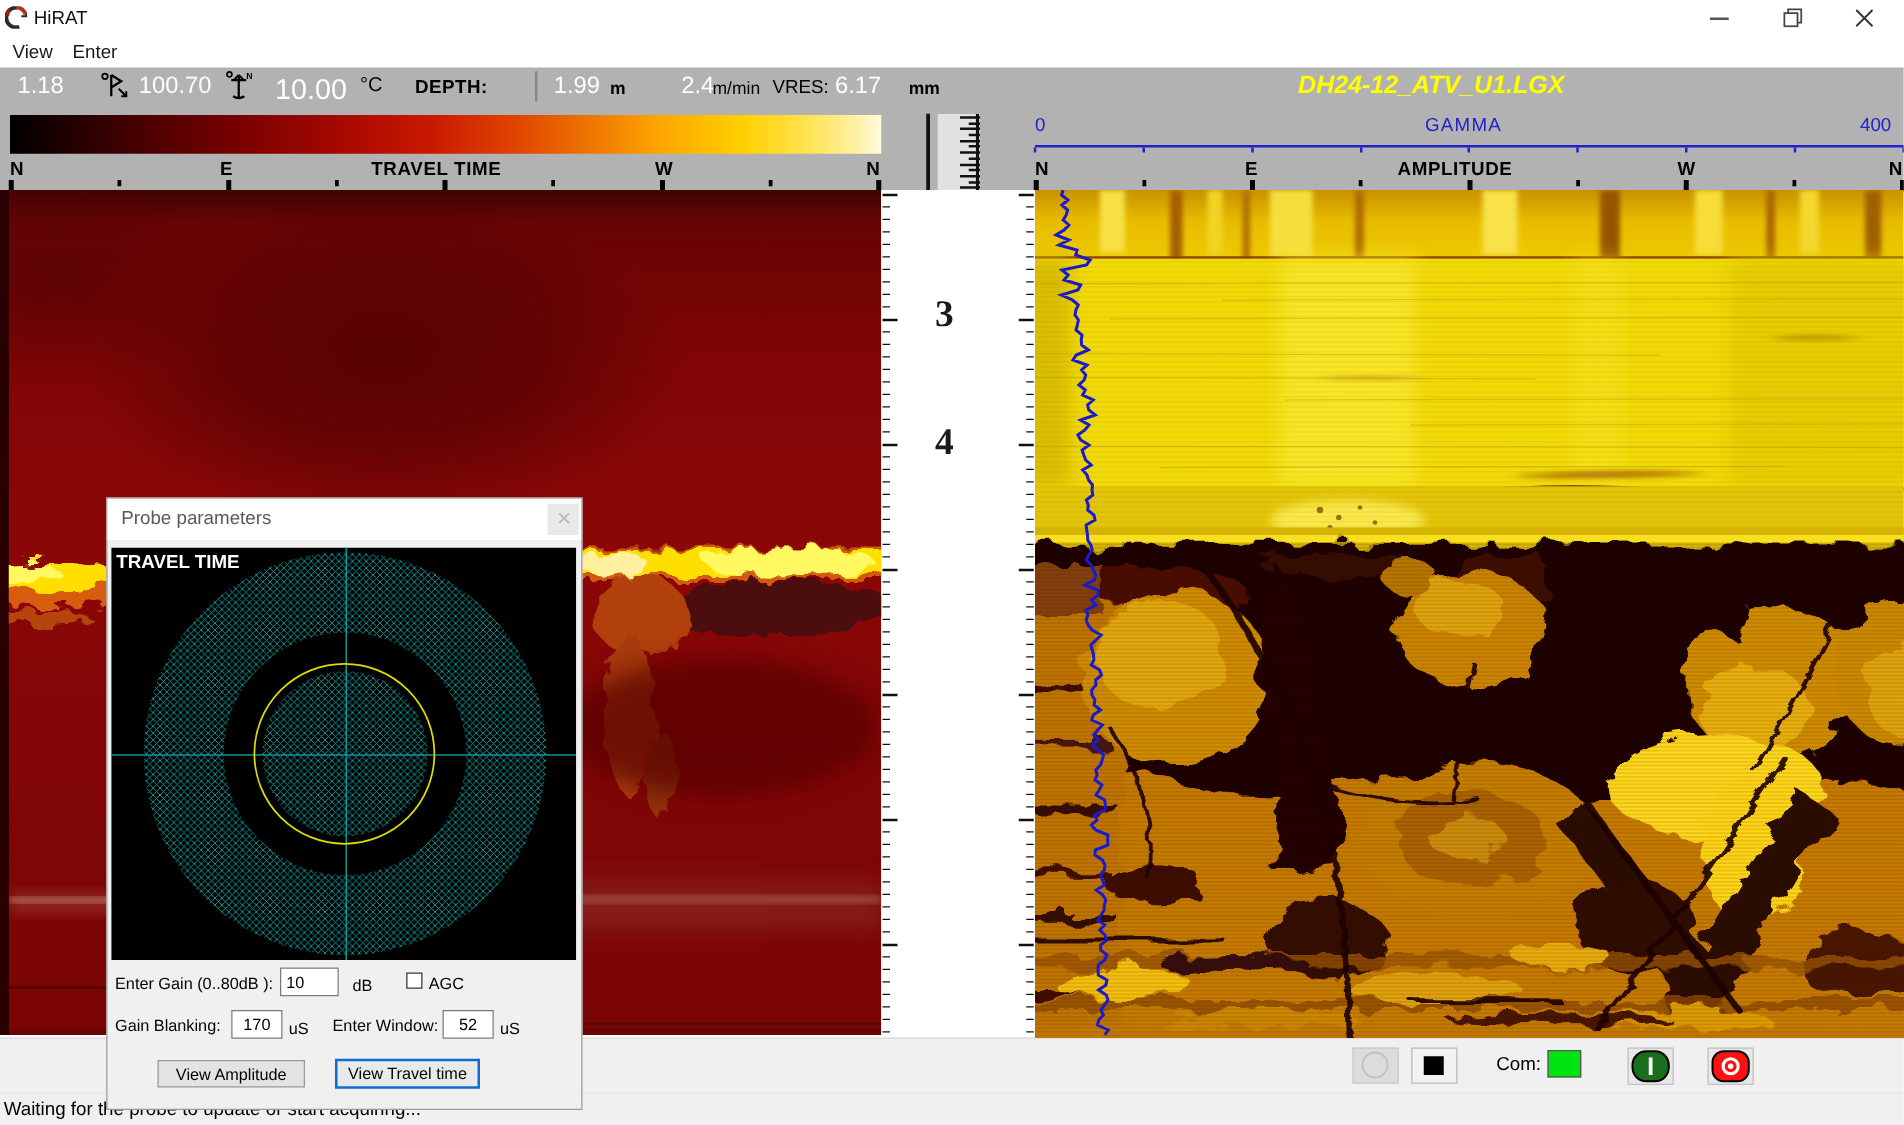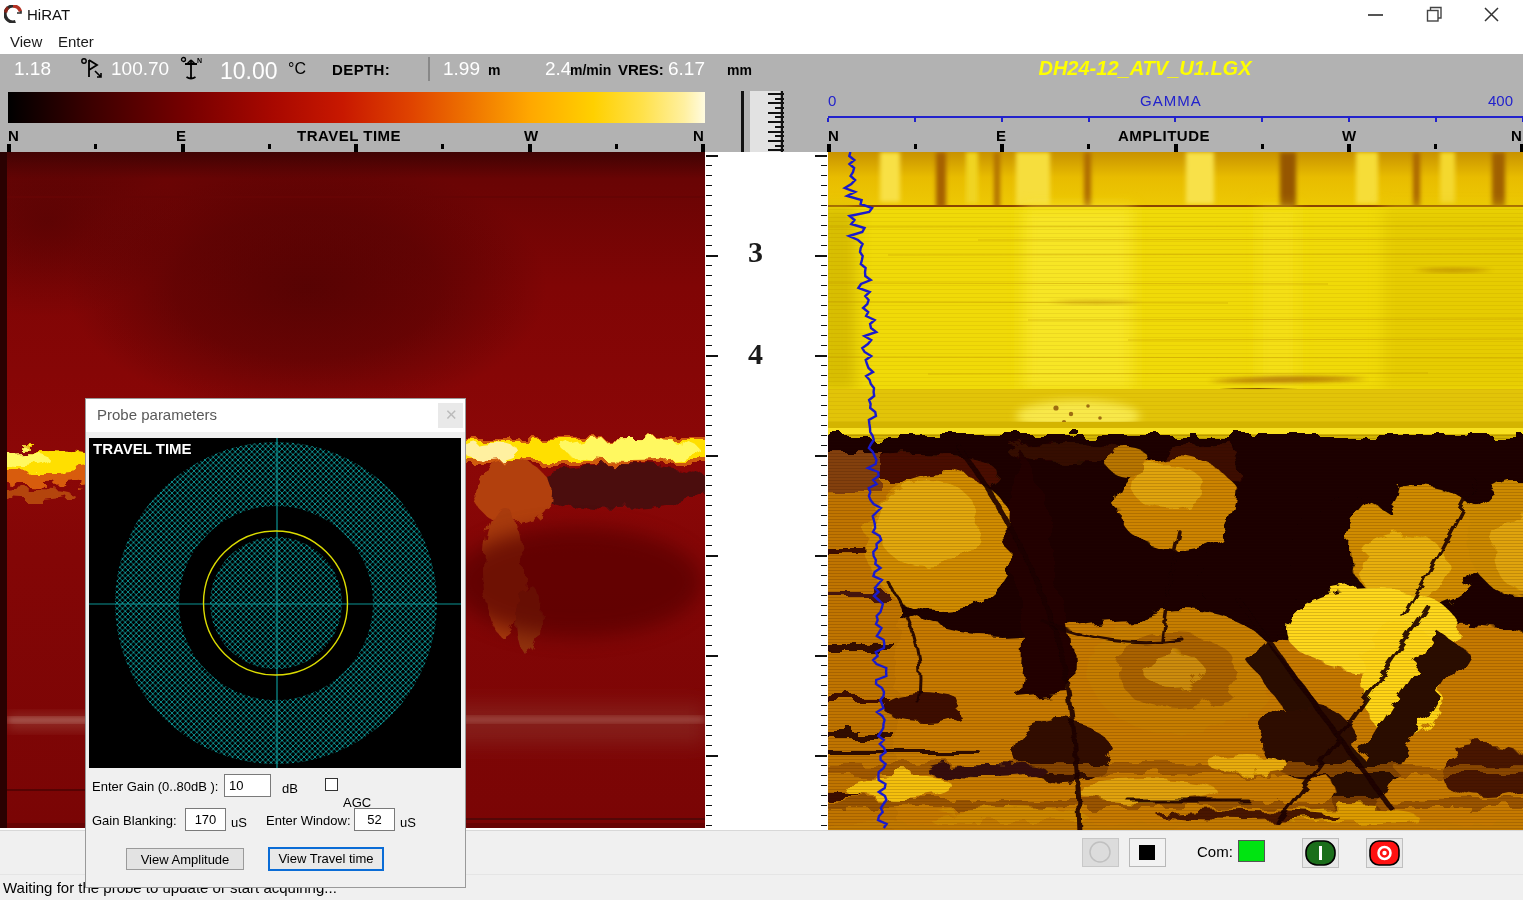--- a/index.html
+++ b/index.html
@@ -43,22 +43,22 @@
  <path d="M11 4 l3.5 3.5 M11 4 l-3.5 3.5" fill="none" stroke="#000" stroke-width="1.6"></path>
  <text x="17" y="7" font-size="7" font-weight="bold" fill="#000">N</text>
 </svg>
 <div class="abs wht" style="left:220px;top:58px;font-size:23px">10.00</div>
 <div class="abs blk" style="left:288px;top:60px;font-size:16px">°C</div>
 <div class="abs blk" style="left:332px;top:61px;font-size:15px;font-weight:bold;letter-spacing:.4px">DEPTH:</div>
 <div class="abs" style="left:428px;top:57px;width:2px;height:24px;background:#888"></div>
 <div class="abs wht" style="left:443px;top:58px;font-size:19px">1.99</div>
 <div class="abs blk" style="left:488px;top:62px;font-size:14px;font-weight:bold">m</div>
 <div class="abs wht" style="left:545px;top:58px;font-size:19px">2.4</div>
-<div class="abs blk" style="left:570px;top:62px;font-size:14px;font-weight:bold">m/min</div>
-<div class="abs blk" style="left:618px;top:61px;font-size:15px;font-weight:bold">VRES:</div>
+<div class="abs blk" style="left:570px;top:62px;font-size:14px;font-weight:normal">m/min</div>
+<div class="abs blk" style="left:618px;top:61px;font-size:15px;font-weight:normal">VRES:</div>
 <div class="abs wht" style="left:668px;top:58px;font-size:19px">6.17</div>
 <div class="abs blk" style="left:727px;top:62px;font-size:14px;font-weight:bold">mm</div>
 <div class="abs" style="left:1020px;top:57px;width:250px;text-align:center;font-size:20px;font-style:italic;font-weight:bold;color:#ffff00">DH24-12_ATV_U1.LGX</div>
 
 <div class="abs" style="left:8px;top:92px;width:697px;height:31px;background:linear-gradient(to right,#000000 0%,#3c0000 12%,#780000 26%,#a80800 38%,#c81800 48%,#e04400 58%,#f07800 67%,#ffa800 75%,#ffd000 84%,#ffe14a 91%,#fff0a0 97%,#fffbe0 100%)"></div>
 
 <div class="abs" style="left:741px;top:91px;width:3px;height:61px;background:#111"></div>
 <svg class="abs" style="left:750px;top:91px" width="34" height="61">
  <rect x="0" y="0" width="34" height="61" fill="#e2e2e2"></rect>
  <g stroke="#111" stroke-width="2">
@@ -549,21 +549,21 @@
 <line x1="188" y1="0" x2="188" y2="330" stroke="#0d9494" stroke-width="1.2"></line>
 <line x1="0" y1="166" x2="372" y2="166" stroke="#0d9494" stroke-width="1.2"></line>
 <circle cx="186.5" cy="165" r="72" fill="none" stroke="#dcdc00" stroke-width="1.4"></circle>
 <text x="4" y="16" font-size="15" font-weight="bold" fill="#fff" font-family="Liberation Sans,sans-serif">TRAVEL TIME</text>
 </svg>
 
 <div class="abs blk" style="left:92px;top:779px;font-size:13px">Enter Gain (0..80dB ):</div>
 <div class="abs" style="left:224px;top:774px;width:47px;height:23px;background:#fff;border:1px solid #7a7a7a;font-size:13px;padding:3px 0 0 4px">10</div>
 <div class="abs blk" style="left:282px;top:781px;font-size:13px">dB</div>
 <div class="abs" style="left:325px;top:778px;width:13px;height:13px;background:#fff;border:1px solid #333"></div>
-<div class="abs blk" style="left:343px;top:795px;font-size:13px">AGC</div>
+<div class="abs blk" style="left:343px;top:779px;font-size:13px">AGC</div>
 <div class="abs blk" style="left:92px;top:813px;font-size:13px">Gain Blanking:</div>
 <div class="abs" style="left:185px;top:808px;width:41px;height:23px;background:#fff;border:1px solid #7a7a7a;font-size:13px;padding:3px 0 0 0;text-align:center">170</div>
 <div class="abs blk" style="left:231px;top:815px;font-size:13px">uS</div>
 <div class="abs blk" style="left:266px;top:813px;font-size:13px">Enter Window:</div>
 <div class="abs" style="left:354px;top:808px;width:41px;height:23px;background:#fff;border:1px solid #7a7a7a;font-size:13px;padding:3px 0 0 0;text-align:center">52</div>
 <div class="abs blk" style="left:400px;top:815px;font-size:13px">uS</div>
 <div class="abs" style="left:126px;top:848px;width:118px;height:22px;background:#e3e3e3;border:1px solid #9a9a9a;font-size:13px;text-align:center;padding-top:3px;color:#000">View Amplitude</div>
 <div class="abs" style="left:268px;top:847px;width:116px;height:24px;background:#e9e9e9;border:2px solid #0a6cd6;font-size:13px;text-align:center;padding-top:2px;color:#000">View Travel time</div>
 
 </body></html>

